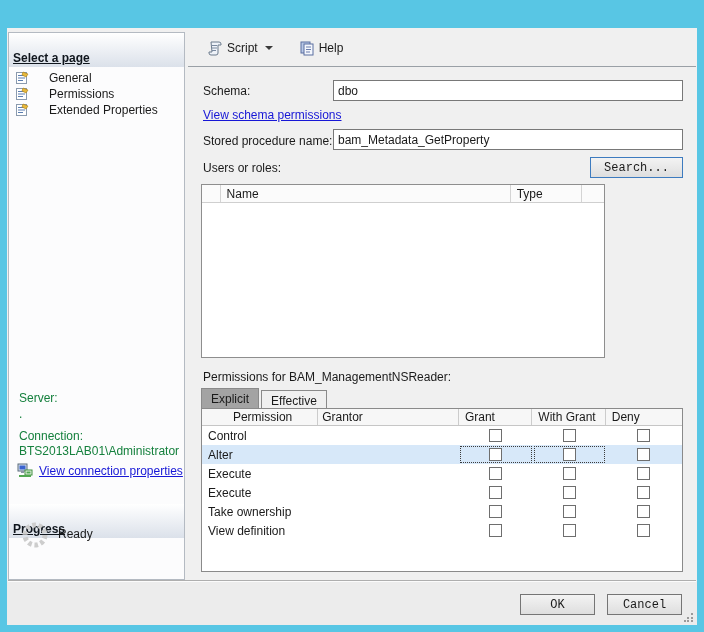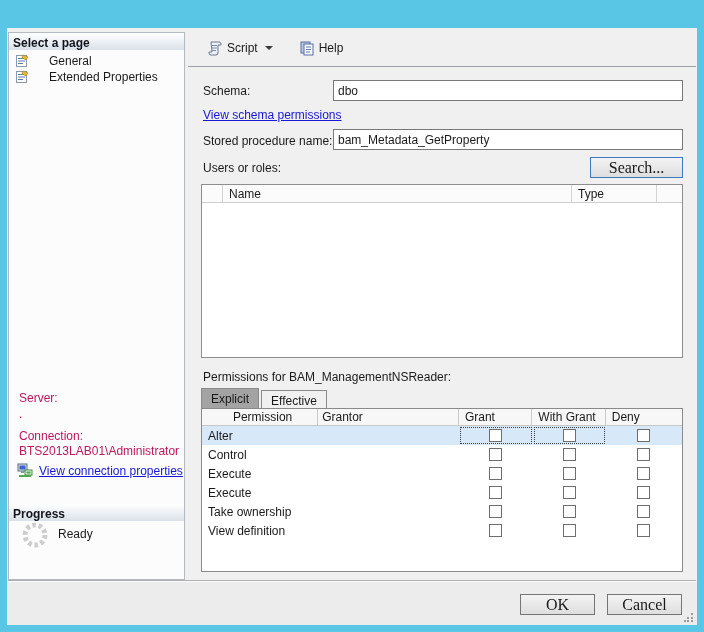--- a/index.html
+++ b/index.html
@@ -24,44 +24,44 @@
   .glyph-x{position:relative;width:13px;height:13px;}
   .glyph-x::before,.glyph-x::after{content:"";position:absolute;left:-1px;top:5px;width:15px;height:3px;background:var(--glyph);}
   .glyph-x::before{transform:rotate(45deg);}
   .glyph-x::after{transform:rotate(-45deg);}
 
   
   .inner{position:absolute;left:7px;top:28px;width:690px;height:597px;background:#f0f0f0;}
 
   
   .sidebar{position:absolute;left:1px;top:4px;width:177px;height:548px;background:#fcfcfd;border:1px solid #b4bac2;}
-  .side-hdr{height:17px;background:linear-gradient(to bottom,#ffffff,var(--hdr-grad-end));font-weight:bold;color:#10161d;padding:3px 0 0 4px;}
+  .side-hdr{height:34px;background:linear-gradient(to bottom,#ffffff,var(--hdr-grad-end));font-weight:bold;color:#10161d;padding:18px 0 0 4px;text-decoration:underline;}
   .side-hdr.abs{position:absolute;left:0;right:0;}
   .page-item{display:flex;align-items:center;gap:20px;height:16px;padding-left:6px;cursor:default;}
   .page-item svg{flex:0 0 auto;}
-  .side-label{position:absolute;left:10px;color:#be185d;}
+  .side-label{position:absolute;left:10px;color:#15803d;}
   .conn-link{position:absolute;left:8px;display:flex;align-items:center;gap:5px;}
   a.lnk{color:var(--link);text-decoration:underline;cursor:pointer;text-align:center;}
   .spinner{position:absolute;left:12px;}
   .ready-txt{position:absolute;left:49px;}
 
   
   .toolbar{position:absolute;left:194px;top:8px;height:24px;display:flex;align-items:center;}
   .tool-btn{display:flex;align-items:center;gap:4px;padding:2px 5px;border:1px solid transparent;cursor:default;}
   .tool-sep{width:14px;}
   .dd-arrow{width:0;height:0;border-left:4px solid transparent;border-right:4px solid transparent;border-top:4px solid #3a3a3a;margin-left:3px;}
   .toolbar-rule{position:absolute;left:181px;right:1px;top:38px;height:1px;background:#9aa0a6;}
 
   
   .lbl{position:absolute;color:#1a1a1a;}
   .tbox{position:absolute;height:21px;background:#fff;border:1px solid #787878;font-family:"Liberation Sans",sans-serif;font-size:12px;padding:0 4px;color:#1a1a1a;}
-  .btn{position:absolute;height:21px;background:linear-gradient(to bottom,#f3f3f3,#dedede);border:1px solid #757575;font-family:Liberation Serif, serif;font-size:16px;text-align:center;color:#1a1a1a;cursor:default;}
+  .btn{position:absolute;height:21px;background:linear-gradient(to bottom,#f3f3f3,#dedede);border:1px solid #757575;font-family:Liberation Mono, monospace;font-size:12px;text-align:center;color:#1a1a1a;cursor:default;}
   .btn.default{border-color:#3d7bbf;}
 
-  .users-table{position:absolute;left:194px;top:156px;width:482px;height:174px;background:#fff;border:1px solid #8e8e8e;}
+  .users-table{position:absolute;left:194px;top:156px;width:404px;height:174px;background:#fff;border:1px solid #8e8e8e;}
   .ut-header{display:flex;height:18px;background:#fbfbfb;border-bottom:1px solid #cfcfcf;}
   .ut-cell{border-right:1px solid #d4d4d4;padding:2px 0 0 6px;color:#1a1a1a;}
   .ut-c0{width:21px;}
   .ut-c1{width:349px;}
   .ut-c2{width:85px;}
   .ut-c3{width:25px;border-right:none;}
 
   .tabs{position:absolute;left:194px;top:360px;display:flex;align-items:flex-end;}
   .tab{border:1px solid #8a8a8a;border-bottom:none;padding:3px 9px 2px 9px;cursor:default;}
   .tab.active{background:#a3a3a3;height:20px;position:relative;z-index:2;}
@@ -113,20 +113,30 @@
         <span>General</span>
       </div>
       <div class="page-item">
         <svg width="14" height="14" viewBox="0 0 14 14">
           <rect x="1.5" y="1.5" width="10" height="11" fill="#fff" stroke="#8a9aae"></rect>
           <rect x="3" y="4" width="6" height="1" fill="#5a7db0"></rect>
           <rect x="3" y="6.5" width="7" height="1" fill="#5a7db0"></rect>
           <rect x="3" y="9" width="5" height="1" fill="#5a7db0"></rect>
           <polygon points="8,1 13,3 11,6 7,4" fill="#e8b93c" stroke="#a97d10" stroke-width="0.6"></polygon>
         </svg>
+        <span>Permissions</span>
+      </div>
+      <div class="page-item">
+        <svg width="14" height="14" viewBox="0 0 14 14">
+          <rect x="1.5" y="1.5" width="10" height="11" fill="#fff" stroke="#8a9aae"></rect>
+          <rect x="3" y="4" width="6" height="1" fill="#5a7db0"></rect>
+          <rect x="3" y="6.5" width="7" height="1" fill="#5a7db0"></rect>
+          <rect x="3" y="9" width="5" height="1" fill="#5a7db0"></rect>
+          <polygon points="8,1 13,3 11,6 7,4" fill="#e8b93c" stroke="#a97d10" stroke-width="0.6"></polygon>
+        </svg>
         <span>Extended Properties</span>
       </div>
 
       <div class="side-label" style="top:358px;">Server:</div>
       <div class="side-label" style="top:374px;">.</div>
       <div class="side-label" style="top:396px;">Connection:</div>
       <div class="side-label" style="top:411px;">BTS2013LAB01\Administrator</div>
 
       <div class="conn-link" style="top:430px;">
         <svg width="17" height="15" viewBox="0 0 17 15">
@@ -204,40 +214,40 @@
 
     <div class="perm-grid">
       <div class="pg-header">
         <div class="pg-hcell c-perm">Permission</div>
         <div class="pg-hcell c-grantor">Grantor</div>
         <div class="pg-hcell c-grant" style="justify-content:flex-start;">Grant</div>
         <div class="pg-hcell c-wgrant" style="justify-content:flex-start;">With Grant</div>
         <div class="pg-hcell c-deny" style="justify-content:flex-start;border-right:none;">Deny</div>
       </div>
       <div id="perm-rows">
+          <div class="pg-row">
+            <div class="pg-cell c-perm">Control</div>
+            <div class="pg-cell c-grantor"></div>
+            <div class="pg-cell c-grant">
+              <div class="cbx"></div>
+            </div>
+            <div class="pg-cell c-wgrant">
+              <div class="cbx"></div>
+            </div>
+            <div class="pg-cell c-deny">
+              <div class="cbx"></div>
+            </div>
+          </div>
           <div class="pg-row selected">
             <div class="pg-cell c-perm">Alter</div>
             <div class="pg-cell c-grantor"></div>
             <div class="pg-cell c-grant focus">
               <div class="cbx"></div>
             </div>
             <div class="pg-cell c-wgrant focus">
-              <div class="cbx"></div>
-            </div>
-            <div class="pg-cell c-deny">
-              <div class="cbx"></div>
-            </div>
-          </div>
-          <div class="pg-row">
-            <div class="pg-cell c-perm">Control</div>
-            <div class="pg-cell c-grantor"></div>
-            <div class="pg-cell c-grant">
-              <div class="cbx"></div>
-            </div>
-            <div class="pg-cell c-wgrant">
               <div class="cbx"></div>
             </div>
             <div class="pg-cell c-deny">
               <div class="cbx"></div>
             </div>
           </div>
           <div class="pg-row">
             <div class="pg-cell c-perm">Execute</div>
             <div class="pg-cell c-grantor"></div>
             <div class="pg-cell c-grant">

